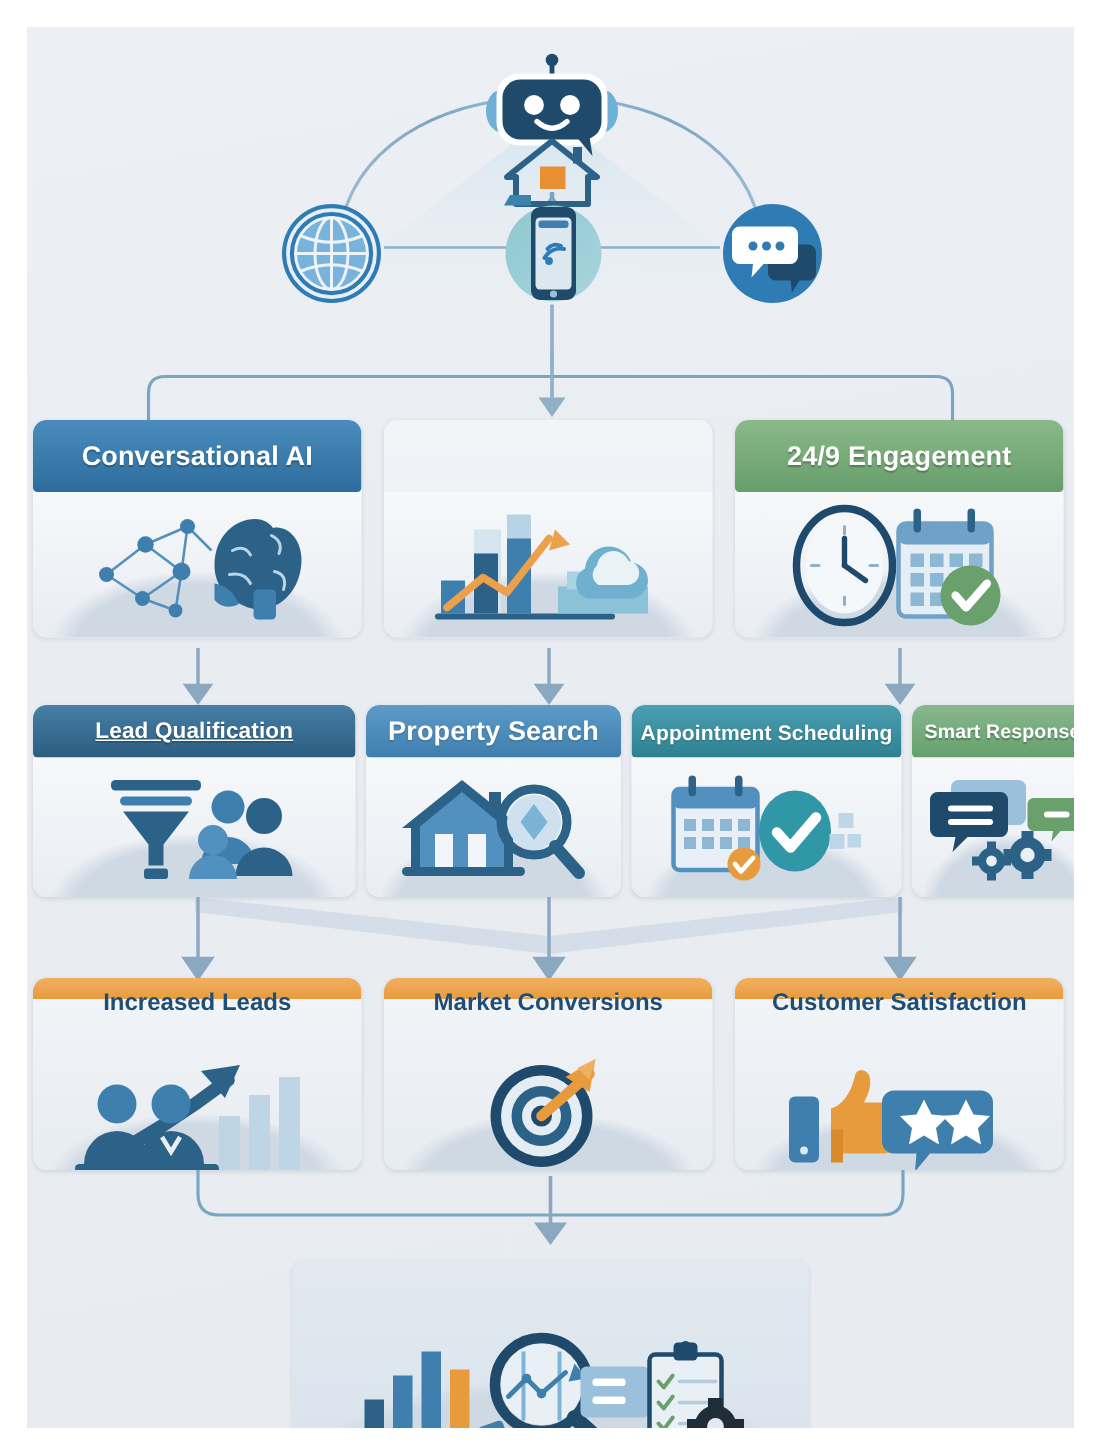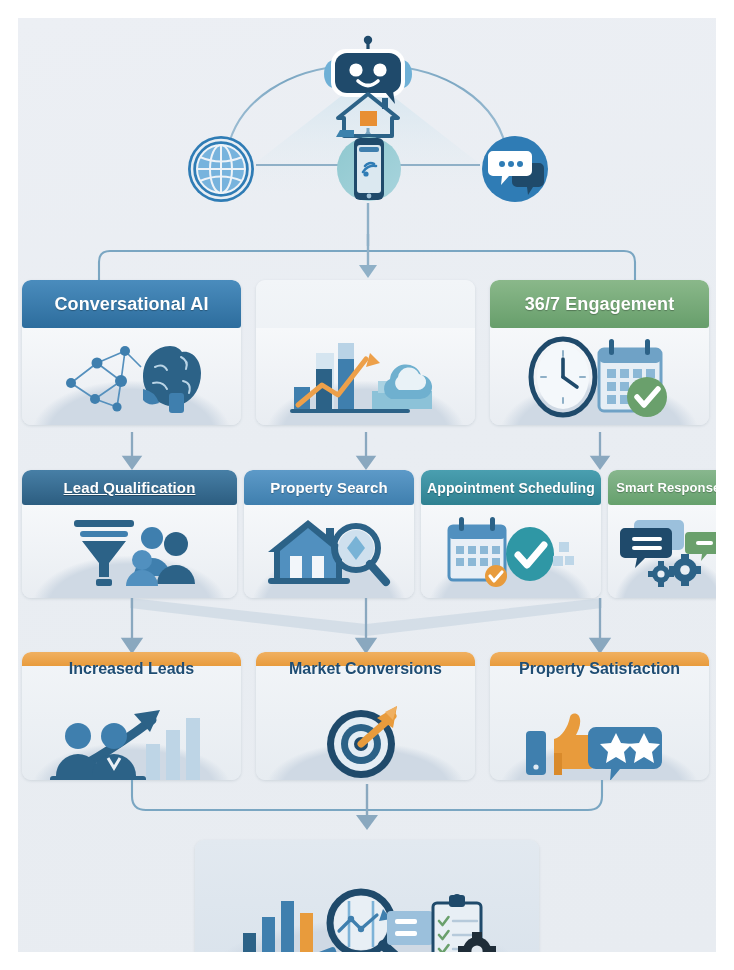--- a/index.html
+++ b/index.html
@@ -213,21 +213,21 @@
         <rect x="86" y="56" width="60" height="18" fill="#8cc2d8"></rect>
         <rect x="92" y="46" width="48" height="12" fill="#a9d2e2"></rect>
         <path d="M104 44 a16 16 0 0 1 31 -4 a12 12 0 0 1 -2 24 h-28 a11 11 0 0 1 -1 -20 z" fill="#6fb0cf"></path>
         <path d="M112 42 a11 11 0 0 1 21 -3 a8 8 0 0 1 -2 16 h-18 a8 8 0 0 1 -1 -13 z" fill="#e9f2f7"></path>
       </svg>
     </div>
   </div>
 
   <div class="card" style="left:472px;top:262px;width:219px;height:145px;">
     <div class="hdr" style="height:48px;font-size:18px;background:linear-gradient(180deg,#8ab88a 0%,#679e6b 100%);">
-      <span class="lbl">36/7 Engagement</span>
+      <span class="lbl">24/9 Engagement</span>
     </div>
     <div class="body" style="top:48px;height:97px;">
       <div class="mound"></div>
       <svg viewBox="0 0 150 84" width="150" height="84" style="position:relative;">
         <ellipse cx="38" cy="42" rx="32" ry="38" fill="none" stroke="#1f4a6b" stroke-width="5"></ellipse>
         <ellipse cx="38" cy="42" rx="26" ry="32" fill="#f4f8fb"></ellipse>
         <g stroke="#8fb0c7" stroke-width="2" stroke-linecap="round">
           <line x1="38" y1="16" x2="38" y2="21"></line>
             <line x1="38" y1="63" x2="38" y2="68"></line>
           <line x1="16" y1="42" x2="21" y2="42"></line>
@@ -283,21 +283,21 @@
         <path d="M74 62 a18 18 0 0 1 36 0 z" fill="#3f7fae"></path>
         <circle cx="116" cy="30" r="12" fill="#2c6287"></circle>
         <path d="M97 70 a19 19 0 0 1 38 0 z" fill="#2c6287"></path>
         <circle cx="82" cy="46" r="10" fill="#5190bf"></circle>
         <path d="M66 72 a16 16 0 0 1 32 0 z" fill="#5190bf"></path>
       </svg>
     </div>
   </div>
 
   <div class="card" style="left:226px;top:452px;width:170px;height:128px;">
-    <div class="hdr" style="height:35px;font-size:15px;background:linear-gradient(180deg,#5d9ac8 0%,#3f7fae 100%);">
+    <div class="hdr" style="height:35px;font-size:18px;background:linear-gradient(180deg,#5d9ac8 0%,#3f7fae 100%);">
       <span class="lbl">Property Search</span>
     </div>
     <div class="body" style="top:35px;height:93px;">
       <div class="mound"></div>
       <svg viewBox="0 0 130 76" width="130" height="76" style="position:relative;">
         <path d="M44 6 L84 38 L78 38 L78 64 L10 64 L10 38 L4 38 Z" fill="#2c6287"></path>
         <path d="M44 14 L72 37 L72 64 L16 64 L16 37 Z" fill="#5190bf"></path>
         <rect x="26" y="42" width="12" height="22" fill="#f2f6fa"></rect>
         <rect x="48" y="42" width="12" height="22" fill="#f2f6fa"></rect>
         <rect x="62" y="14" width="8" height="14" fill="#2c6287"></rect>
@@ -423,21 +423,21 @@
         <circle cx="50" cy="44" r="7" fill="#1f4a6b"></circle>
         <line x1="50" y1="44" x2="82" y2="16" stroke="#e89b3c" stroke-width="7" stroke-linecap="round"></line>
         <path d="M86 6 l-4 22 -16 -10 z" fill="#e89b3c"></path>
         <path d="M86 6 l-12 6 8 8 z" fill="#f0b061"></path>
       </svg>
     </div>
   </div>
 
   <div class="card outcome" style="left:472px;top:634px;width:219px;height:128px;">
     <div class="hdr" style="background:linear-gradient(180deg,#f0b061 0%,#e89b3c 100%);"></div>
-    <div class="title">Property Satisfaction</div>
+    <div class="title">Customer Satisfaction</div>
     <div class="body" style="top:46px;height:82px;background:transparent;">
       <div class="mound"></div>
       <svg viewBox="0 0 160 76" width="160" height="76" style="position:relative;top:4px;">
         <rect x="6" y="26" width="20" height="44" rx="4" fill="#3f7fae"></rect>
         <circle cx="16" cy="62" r="2.6" fill="#dfeaf3"></circle>
         <path d="M34 34 c8 -2 14 -12 16 -22 c1 -5 9 -5 10 2 c1 6 -2 12 -4 16 h16 c5 0 8 4 6 9 c3 1 4 6 1 9 c2 3 1 7 -3 8 c1 4 -2 8 -7 8 h-24 c-6 0 -11 -3 -11 -8 z" fill="#e89b3c"></path>
         <path d="M34 48 h8 v22 h-8 z" fill="#d98a2b"></path>
         <path d="M76 22 h58 a8 8 0 0 1 8 8 v26 a8 8 0 0 1 -8 8 h-34 l-10 12 1 -12 h-15 a8 8 0 0 1 -8 -8 v-26 a8 8 0 0 1 8 -8 z" fill="#3f7fae"></path>
         <path d="M96 28 l5 10 11 1 -8 8 2 11 -10 -6 -10 6 2 -11 -8 -8 11 -1 z" fill="#ffffff"></path>
         <path d="M124 28 l5 10 11 1 -8 8 2 11 -10 -6 -10 6 2 -11 -8 -8 11 -1 z" fill="#ffffff"></path>

